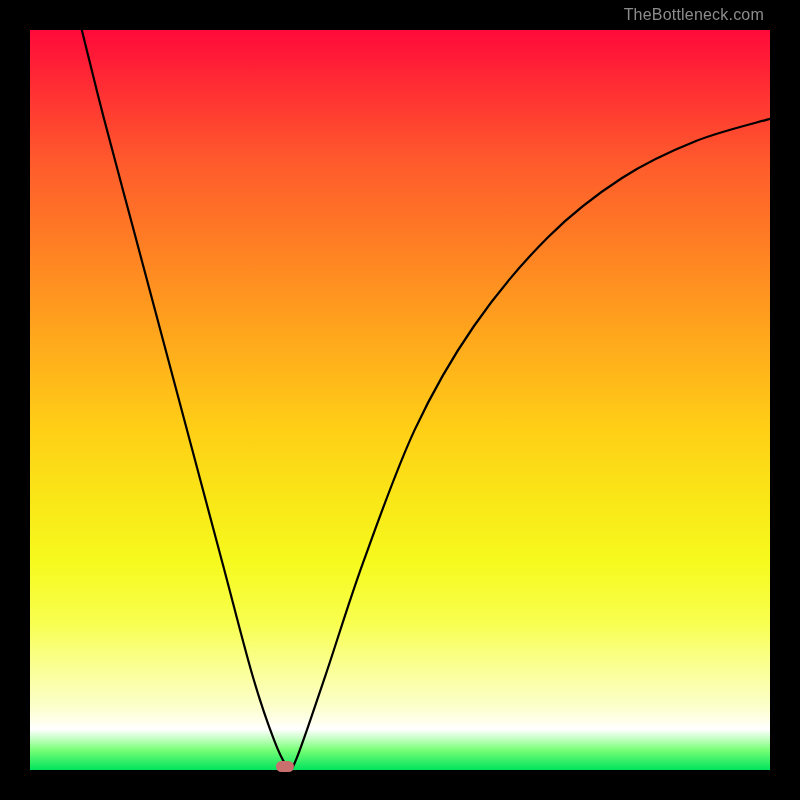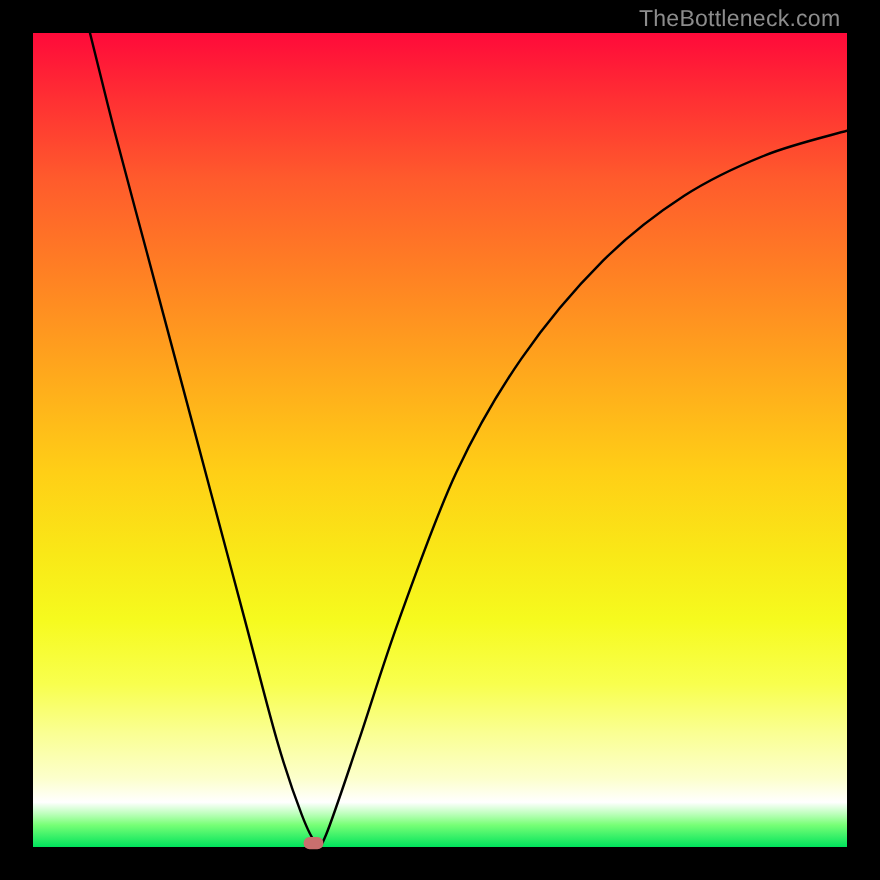--- a/index.html
+++ b/index.html
@@ -32,21 +32,21 @@
       #b9ffb8 96%,
       #77ff76 97.3%,
       #00e35c 100%
     );
   }
   .watermark {
     position: absolute;
     top: 6px;
     right: 36px;
     color: #8c8c8c;
-    font-size: 21px;
+    font-size: 16px;
     font-weight: 500;
     letter-spacing: 0.2px;
   }
   .curve-svg {
     position: absolute;
     left: 30px;
     top: 30px;
     width: 740px;
     height: 740px;
   }

